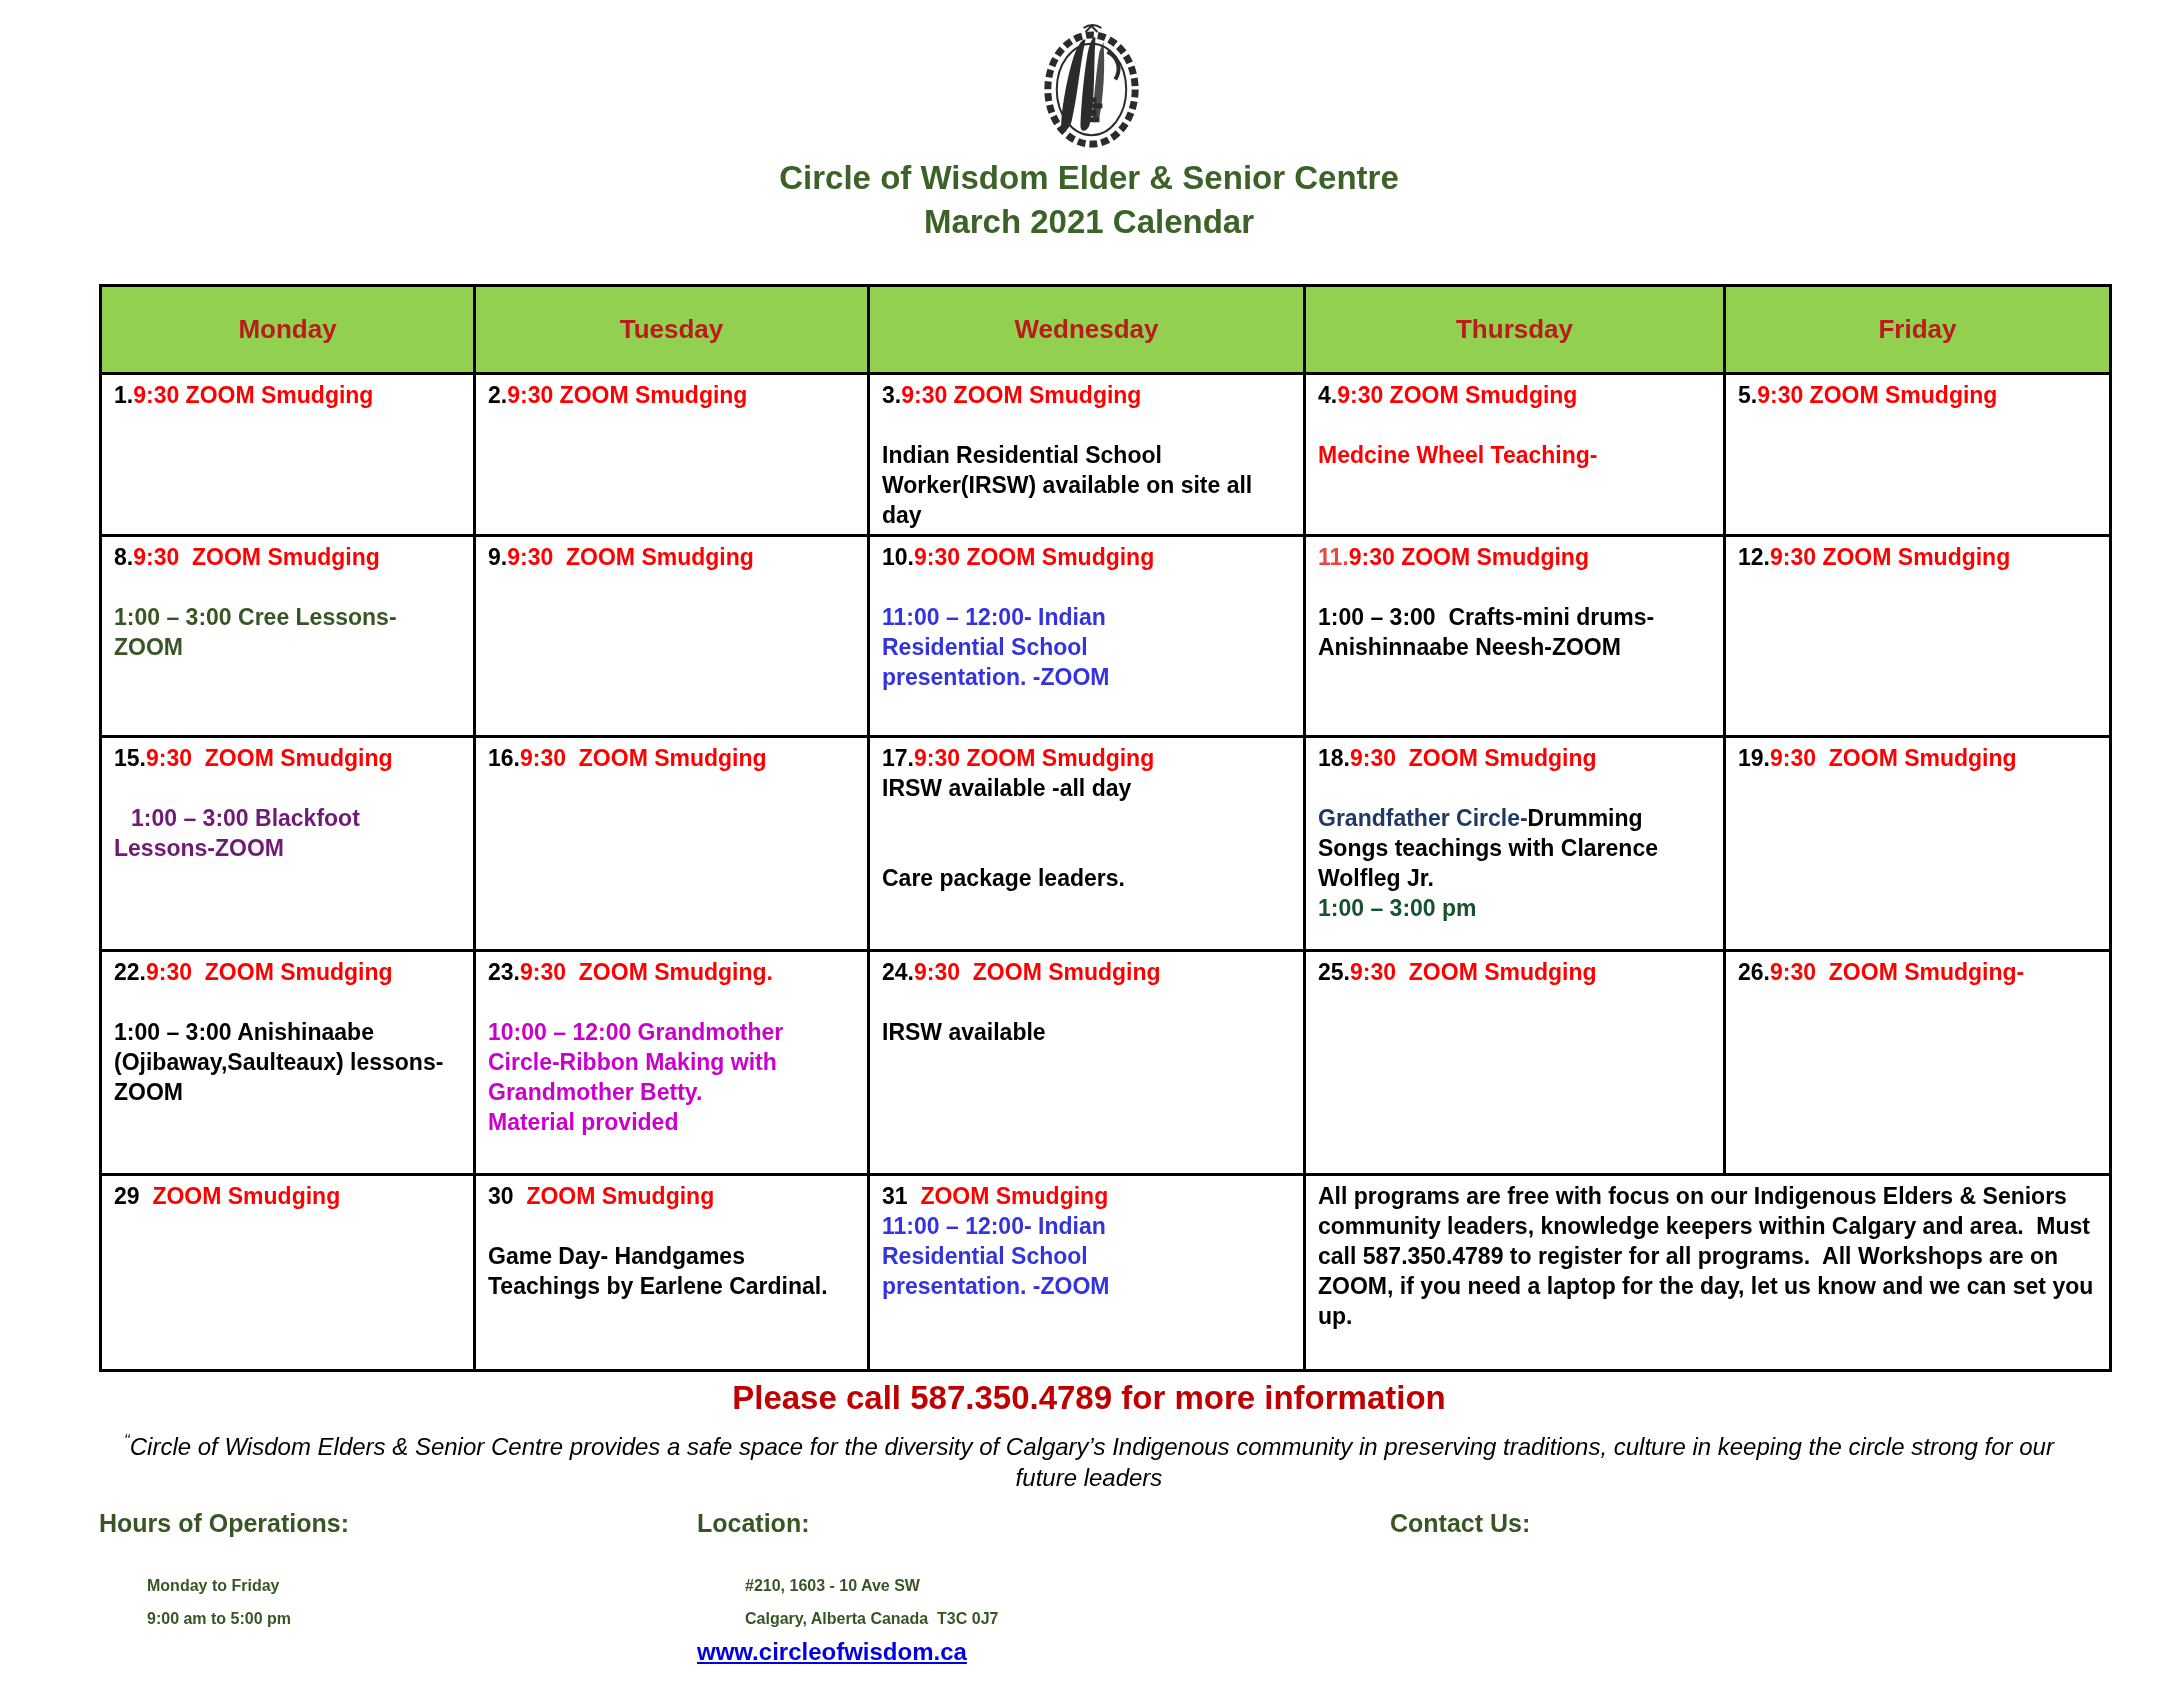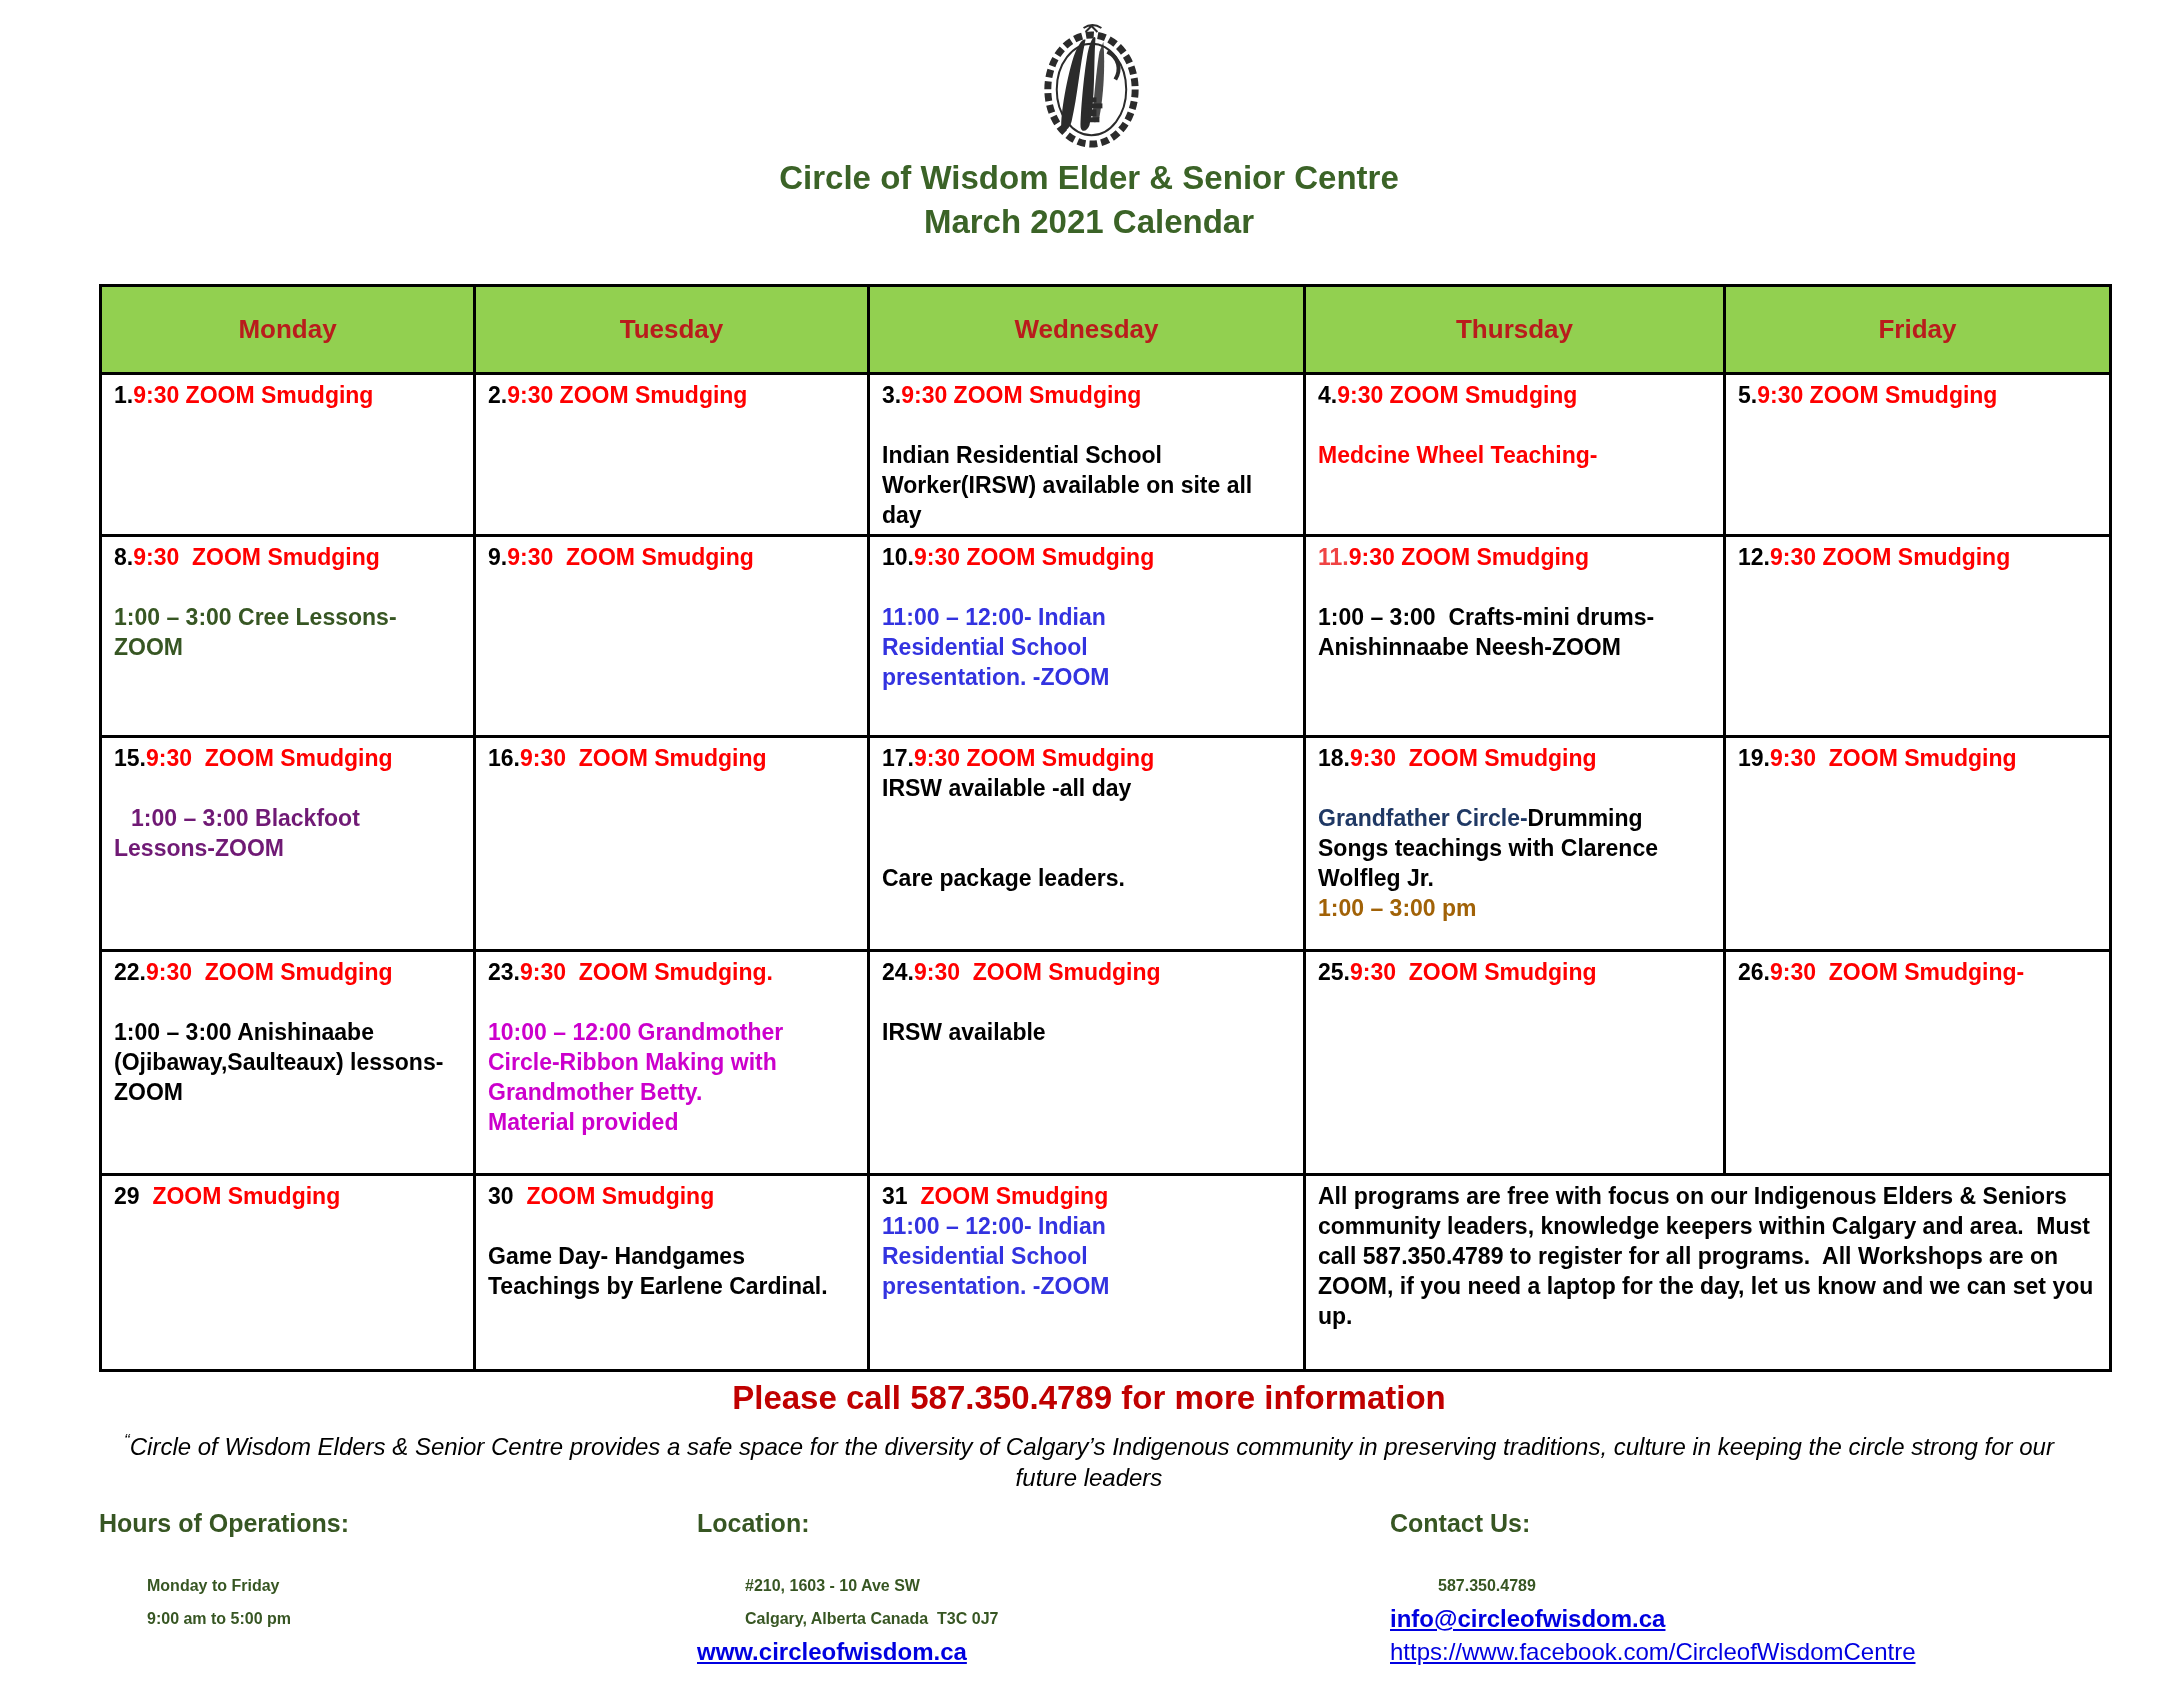--- a/index.html
+++ b/index.html
@@ -178,21 +178,21 @@
           <div class="para"><span style="color: rgb(0, 0, 0);">17.</span><span style="color: rgb(255, 0, 0);">9:30 ZOOM Smudging</span></div>
           <div class="para"><span style="color: rgb(0, 0, 0);">IRSW available -all day</span></div>
           <div class="para blank">&nbsp;</div>
           <div class="para blank">&nbsp;</div>
           <div class="para"><span style="color: rgb(0, 0, 0);">Care package leaders.</span></div>
         </td>
         <td>
           <div class="para"><span style="color: rgb(0, 0, 0);">18.</span><span style="color: rgb(255, 0, 0);">9:30  ZOOM Smudging</span></div>
           <div class="para blank">&nbsp;</div>
           <div class="para"><span style="color: rgb(31, 56, 100);">Grandfather Circle-</span><span style="color: rgb(0, 0, 0);">Drumming Songs teachings with Clarence Wolfleg Jr.</span></div>
-          <div class="para"><span style="color: #a16207;">1:00 – 3:00 pm</span></div>
+          <div class="para"><span style="color: #14532d;">1:00 – 3:00 pm</span></div>
         </td>
         <td>
           <div class="para"><span style="color: rgb(0, 0, 0);">19.</span><span style="color: rgb(255, 0, 0);">9:30  ZOOM Smudging</span></div>
         </td>
       </tr>
       <tr class="w4">
         <td>
           <div class="para"><span style="color: rgb(0, 0, 0);">22.</span><span style="color: rgb(255, 0, 0);">9:30  ZOOM Smudging</span></div>
           <div class="para blank">&nbsp;</div>
           <div class="para"><span style="color: rgb(0, 0, 0);">1:00 – 3:00 Anishinaabe (Ojibaway,Saulteaux) lessons-ZOOM</span></div>
@@ -252,20 +252,15 @@
   <div class="fcol location">
     <div class="fheading">Location:</div>
     <div class="fbody">
       <div class="fline">#210, 1603 - 10 Ave SW</div>
       <div class="fline">Calgary, Alberta Canada  T3C 0J7</div>
       <div><a class="link bold">www.circleofwisdom.ca</a></div>
     </div>
   </div>
   <div class="fcol contact">
     <div class="fheading">Contact Us:</div>
-    <div class="fbody">
-      <div class="fline">587.350.4789</div>
-      <div><a class="link bold">info@circleofwisdom.ca</a></div>
-      <div><a class="link regular">https://www.facebook.com/CircleofWisdomCentre</a></div>
-    </div>
   </div>
 </div>
 
 
 </body></html>

